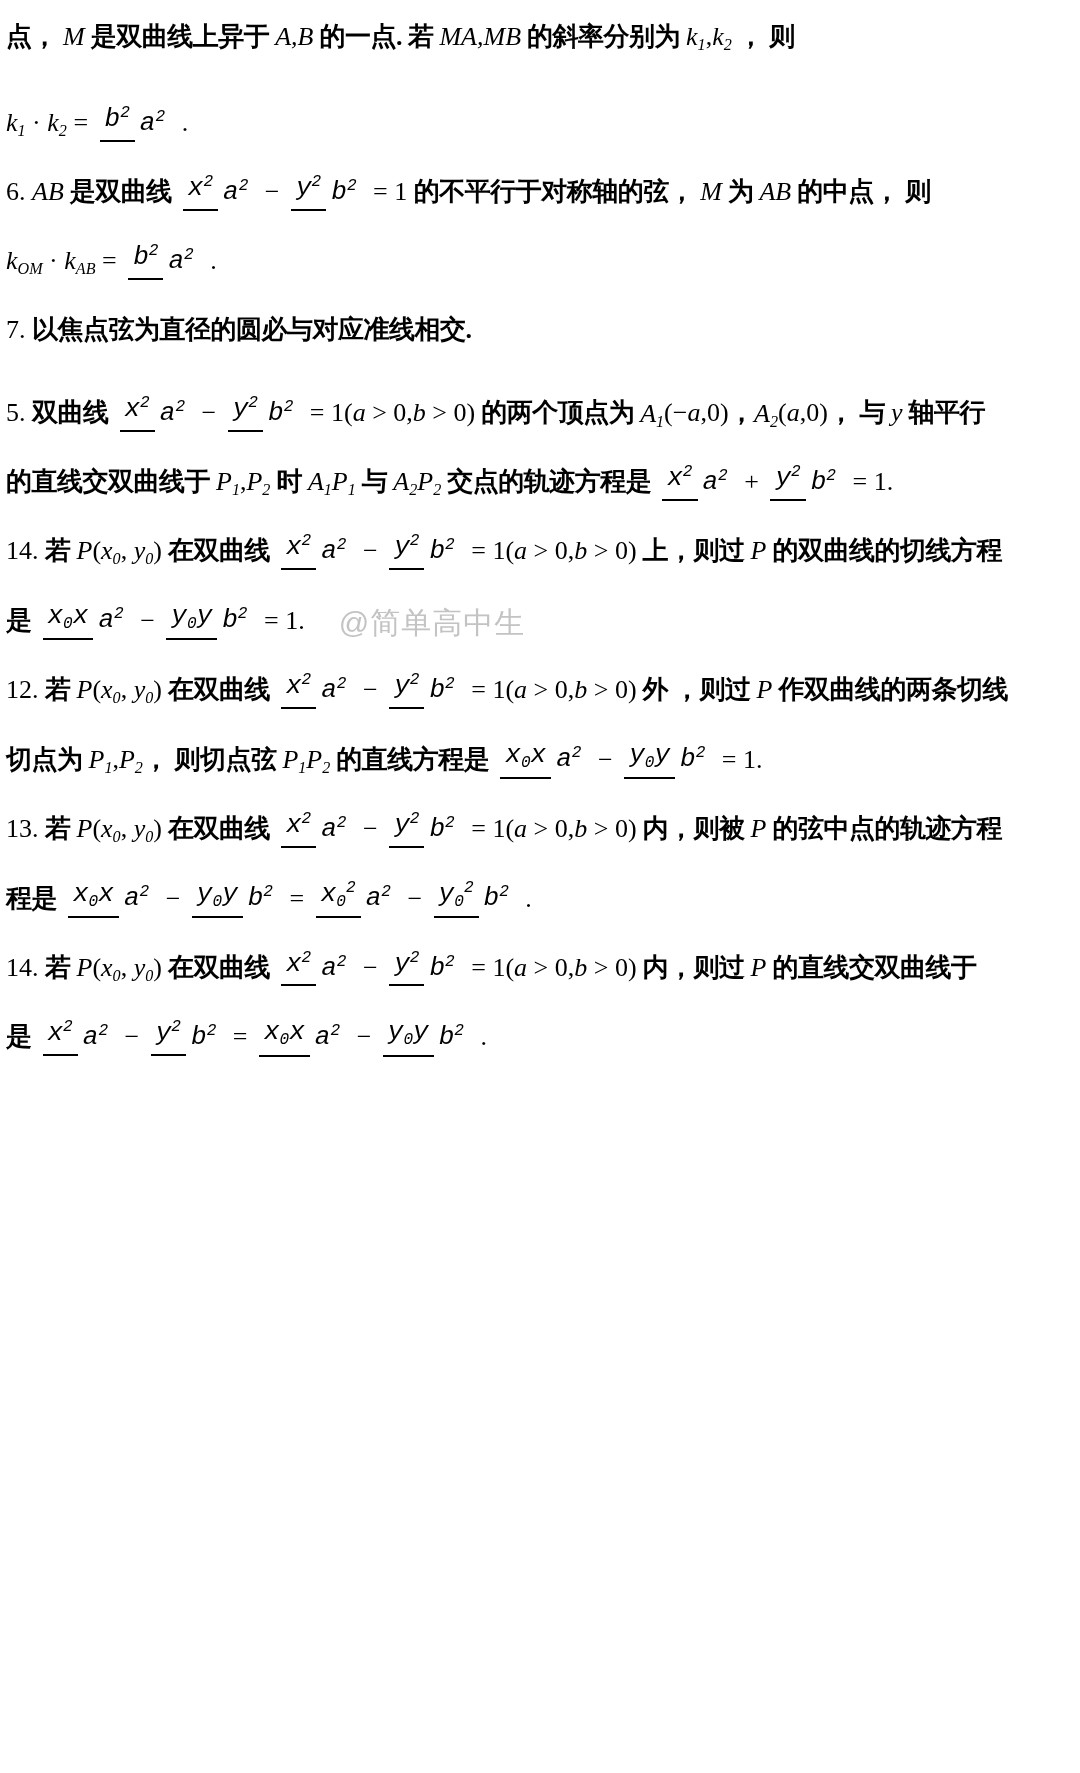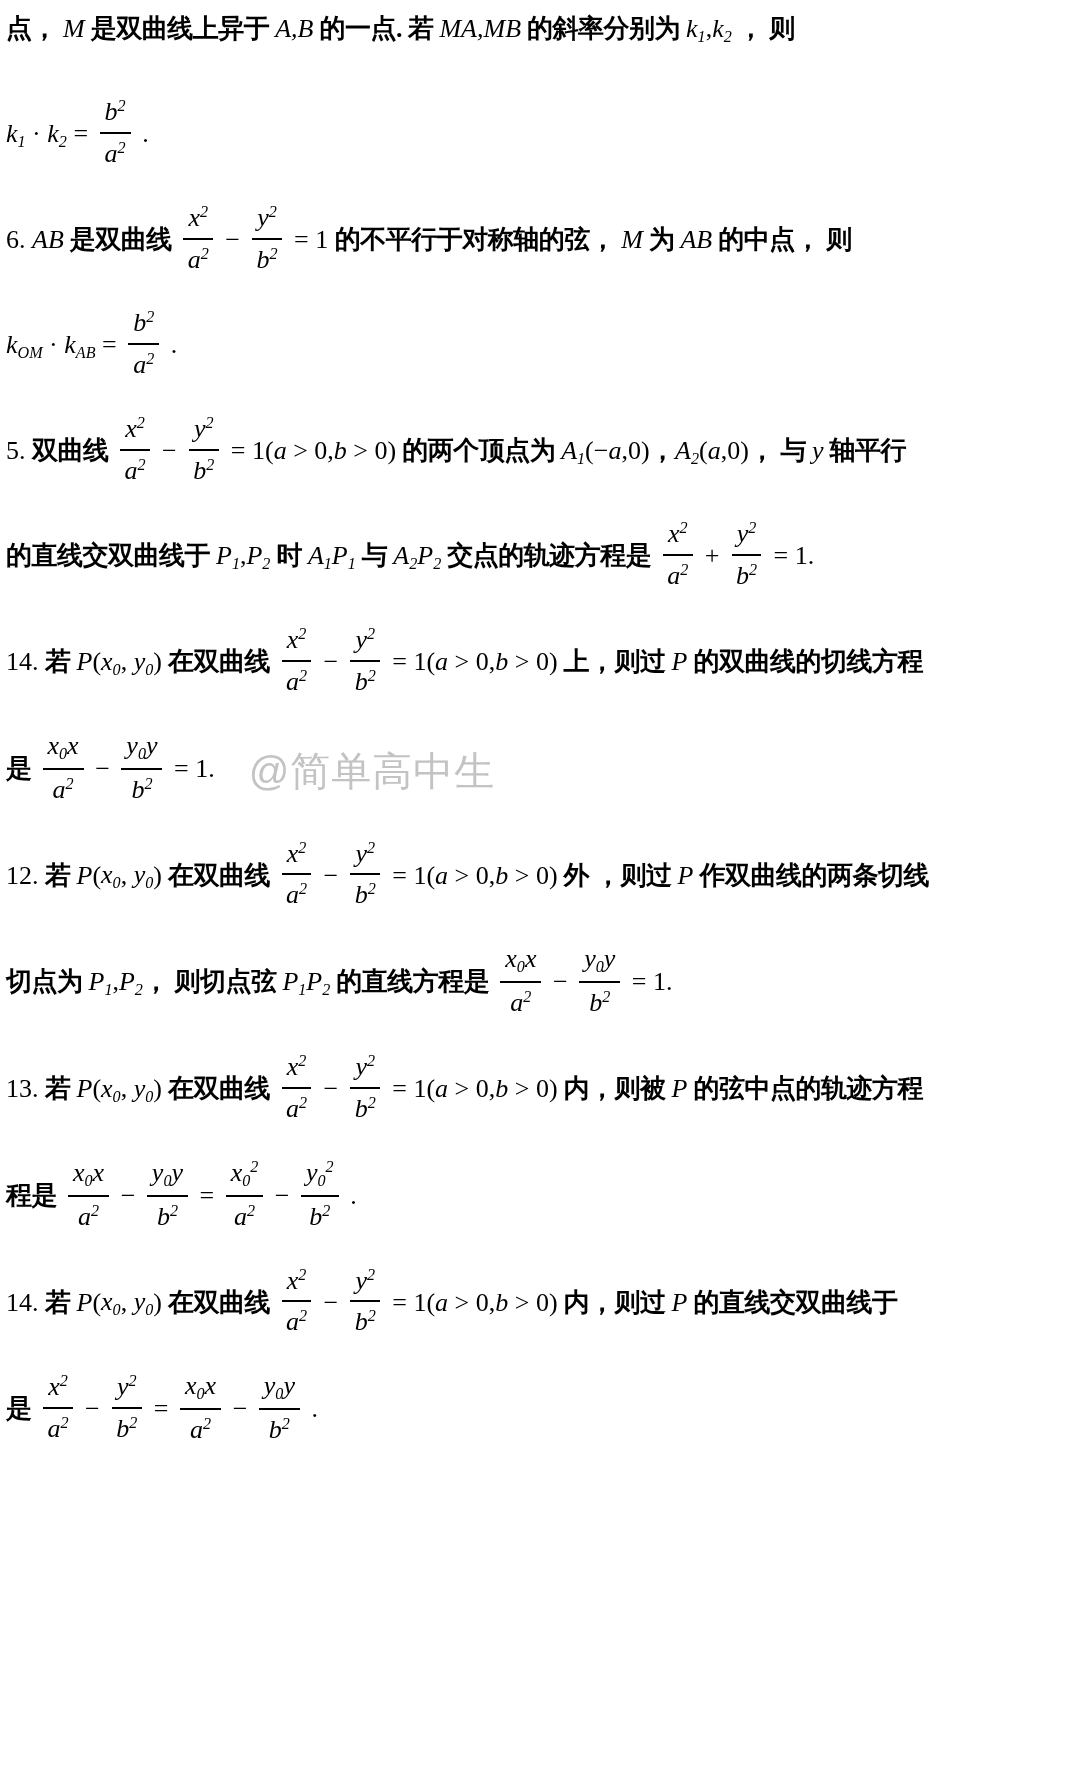--- a/index.html
+++ b/index.html
@@ -8,38 +8,38 @@
     font-family:"Liberation Serif", serif;color:#000000;
   }
   #doc{padding:6px 4px 0 6px;}
   .line{
     white-space:nowrap;
     font-size:26px;
     line-height:1.3;
     margin-bottom:30px;
     overflow:visible;
   }
-  .line.plain{margin-bottom:50px; margin-top:6px;}
+  .line.plain{margin-bottom:50px; margin-top:14px;}
   .cn{font-weight:600; letter-spacing:-0.5px;}
   .it{font-style:italic;}
   .u{font-style:normal;}
   sub.ms, sup.ms{font-size:0.62em; font-style:italic; letter-spacing:0;}
   sub.ms{vertical-align:-0.32em;}
   sup.ms{vertical-align:0.55em;}
   .frac{
-    display:inline-flex;flex-direction:column;align-items:center;
+    display:inline-flex;flex-direction:row;align-items:center;
     vertical-align:middle;margin:0 5px;text-align:center;
-    position:relative;top:-3px;
+    position:relative;top:-3px;font-family:Liberation Mono, monospace;
   }
   .frac .num{display:block;padding:0 5px 3px 5px;border-bottom:2px solid #000;}
   .frac .den{display:block;padding:3px 5px 0 5px;}
   .wm{
     font-family:"Liberation Sans", sans-serif;
     font-weight:400;margin-left:34px;vertical-align:middle;
-    font-size:40px;letter-spacing:1px;
+    font-size:30px;letter-spacing:1px;
   }
 </style>
 </head>
 <body style="background: rgb(255, 255, 255);">
 
 <main id="doc" style="color: rgb(0, 0, 0);">
     <div class="line plain"><span class="cn">点， </span><span class="it">M</span><span class="cn"> 是双曲线上异于 </span><span class="it">A,B</span><span class="cn"> 的一点. 若 </span><span class="it">MA,MB</span><span class="cn"> 的斜率分别为 </span><span class="it">k<sub class="ms">1</sub></span><span class="u">,</span><span class="it">k<sub class="ms">2</sub></span><span class="cn"> ， 则</span></div>
     <div class="line"><span class="it">k<sub class="ms">1</sub></span><span class="u"> · </span><span class="it">k<sub class="ms">2</sub></span><span class="u"> = </span><span class="frac">
         <span class="num"><span class="it">b<sup class="ms">2</sup></span></span>
         <span class="den"><span class="it">a<sup class="ms">2</sup></span></span>
@@ -48,20 +48,21 @@
         <span class="num"><span class="it">x<sup class="ms">2</sup></span></span>
         <span class="den"><span class="it">a<sup class="ms">2</sup></span></span>
       </span><span class="u"> − </span><span class="frac">
         <span class="num"><span class="it">y<sup class="ms">2</sup></span></span>
         <span class="den"><span class="it">b<sup class="ms">2</sup></span></span>
       </span><span class="u"> = 1 </span><span class="cn">的不平行于对称轴的弦， </span><span class="it">M</span><span class="cn"> 为 </span><span class="it">AB</span><span class="cn"> 的中点， 则</span></div>
     <div class="line"><span class="it">k<sub class="ms">OM</sub></span><span class="u"> · </span><span class="it">k<sub class="ms">AB</sub></span><span class="u"> = </span><span class="frac">
         <span class="num"><span class="it">b<sup class="ms">2</sup></span></span>
         <span class="den"><span class="it">a<sup class="ms">2</sup></span></span>
       </span><span class="u"> .</span></div>
+    <div class="line plain"><span class="u">7. </span><span class="cn">以焦点弦为直径的圆必与对应准线相交.</span></div>
     <div class="line"><span class="u">5. </span><span class="cn">双曲线 </span><span class="frac">
         <span class="num"><span class="it">x<sup class="ms">2</sup></span></span>
         <span class="den"><span class="it">a<sup class="ms">2</sup></span></span>
       </span><span class="u"> − </span><span class="frac">
         <span class="num"><span class="it">y<sup class="ms">2</sup></span></span>
         <span class="den"><span class="it">b<sup class="ms">2</sup></span></span>
       </span><span class="u"> = 1(</span><span class="it">a</span><span class="u"> &gt; 0,</span><span class="it">b</span><span class="u"> &gt; 0)</span><span class="cn"> 的两个顶点为 </span><span class="it">A<sub class="ms">1</sub></span><span class="u">(−</span><span class="it">a</span><span class="u">,0)</span><span class="cn">，</span><span class="it">A<sub class="ms">2</sub></span><span class="u">(</span><span class="it">a</span><span class="u">,0)</span><span class="cn">， 与 </span><span class="it">y</span><span class="cn"> 轴平行</span></div>
     <div class="line"><span class="cn">的直线交双曲线于 </span><span class="it">P<sub class="ms">1</sub></span><span class="u">,</span><span class="it">P<sub class="ms">2</sub></span><span class="cn"> 时 </span><span class="it">A<sub class="ms">1</sub></span><span class="it">P<sub class="ms">1</sub></span><span class="cn"> 与 </span><span class="it">A<sub class="ms">2</sub></span><span class="it">P<sub class="ms">2</sub></span><span class="cn"> 交点的轨迹方程是 </span><span class="frac">
         <span class="num"><span class="it">x<sup class="ms">2</sup></span></span>
         <span class="den"><span class="it">a<sup class="ms">2</sup></span></span>

